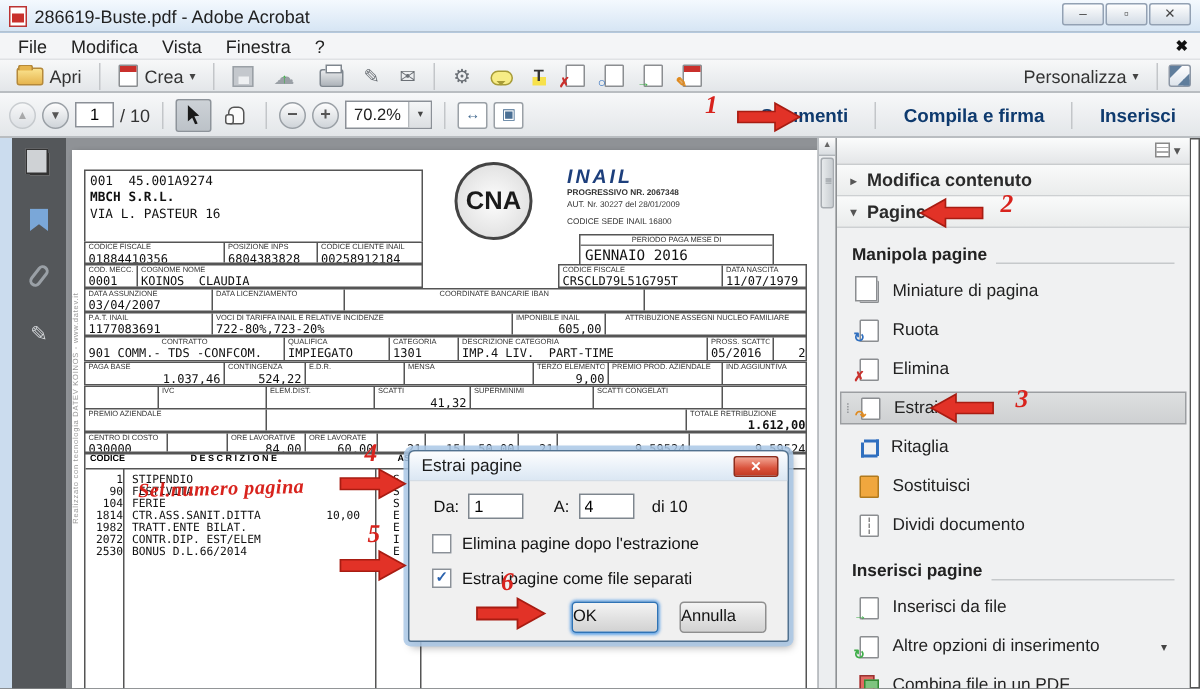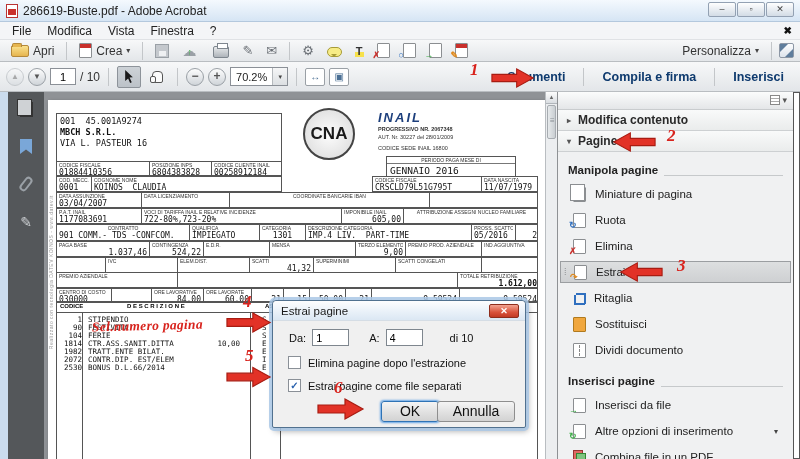--- a/index.html
+++ b/index.html
@@ -120,23 +120,23 @@
 .combic::before{content:"";position:absolute;left:0;top:0;width:8px;height:9px;background:#e06a62;border:1px solid #933}
 .combic::after{content:"";position:absolute;right:0;bottom:0;width:8px;height:9px;background:#7fc47f;border:1px solid #383}
 
 .dlg{position:absolute;left:272px;top:300px;width:254px;height:128px;background:#f0f0f0;border:1px solid #51718f;border-radius:4px 4px 2px 2px;box-shadow:0 0 0 3px rgba(170,200,230,.85),2px 3px 6px rgba(0,0,0,.35);font-size:11px}
 .dlg-t{height:20px;background:linear-gradient(#fdfdfe,#e8f0f8 60%,#dbe7f3);border-bottom:1px solid #d5dde5;border-radius:4px 4px 0 0;display:flex;align-items:center;padding:0 8px;font-size:11.5px;color:#1a1a1a}
 .dlg-x{position:absolute;right:6px;top:3px;width:30px;height:14px;background:linear-gradient(#f2a492,#d9523b 60%,#c23a24);border:1px solid #8e2d1c;border-radius:2px;color:#fff;font-size:9px;font-weight:bold;text-align:center;line-height:13px}
 .dlg-row{position:absolute;left:16px;top:28px;display:flex;align-items:center;gap:6px;color:#111}
 .dlg input{width:37px;height:17px;border:1px solid #7e868e;font-size:11px;padding:1px 3px;font-family:"Liberation Sans",sans-serif}
 .chk{position:absolute;left:15px;display:flex;align-items:center;gap:7px;color:#111}
 .box{width:13px;height:13px;background:#fff;border:1px solid #8a9097;font-size:10px;font-weight:bold;color:#2b62ad;text-align:center;line-height:12px}
-.dbtn{position:absolute;top:100px;height:21px;background:linear-gradient(#f4f4f4,#dfdfdf 60%,#d2d2d2);border:1px solid #8e8e8e;border-radius:3px;font-size:14px;text-align:center;line-height:19px;color:#111}
+.dbtn{position:absolute;top:100px;height:21px;background:linear-gradient(#f4f4f4,#dfdfdf 60%,#d2d2d2);border:1px solid #8e8e8e;border-radius:3px;font-size:11px;line-height:19px;color:#111}
 .dbtn.ok{left:108px;width:58px;border-color:#2f73b5;box-shadow:0 0 2px 1px rgba(86,157,229,.9)}
-.dbtn.cancel{left:164px;width:78px}
+.dbtn.cancel{left:180px;width:58px}
 
 .ann{position:absolute;left:0;top:0;width:800px;height:459px;pointer-events:none;z-index:40}
 .step{position:absolute;color:#d8231d;font-family:"Liberation Serif",serif;font-style:italic;font-weight:bold;font-size:17px}
 .arrow{position:absolute}
 .note{position:absolute;color:#d8231d;font-family:"Liberation Serif",serif;font-style:italic;font-weight:bold;font-size:13.5px;transform:rotate(-1.5deg);letter-spacing:.3px}
 .dlg{z-index:30}
 </style>
 </head>
 <body>
 
@@ -361,21 +361,21 @@
       <div class="c nb" style="left:0;width:132px">
           <span class="lb" style="text-align:center">CONTRATTO</span>
           <span class="vl"><span>901</span> <span>COMM.- TDS -CONFCOM.</span></span>
         </div>
       <div class="c" style="left:132px;width:70px">
           <span class="lb">QUALIFICA</span>
           <span class="vl">IMPIEGATO</span>
         </div>
       <div class="c" style="left:202px;width:46px">
           <span class="lb">CATEGORIA</span>
-          <span class="vl" style="text-align:center">1301</span>
+          <span class="vl" style="text-align:left">1301</span>
         </div>
       <div class="c" style="left:248px;width:166px">
           <span class="lb">DESCRIZIONE CATEGORIA</span>
           <span class="vl">IMP.4 LIV.  PART-TIME</span>
         </div>
       <div class="c" style="left:414px;width:44px">
           <span class="lb">PROSS. SCATTO</span>
           <span class="vl">05/2016</span>
         </div>
       <div class="c" style="left:458px;width:24px">
@@ -621,21 +621,21 @@
   <div class="dlg">
     <div class="dlg-t">
       <span>Estrai pagine</span>
       <span class="dlg-x">✕</span>
     </div>
     <div class="dlg-row">
       <span>Da:</span>
       <input value="1" style="">
       <span style="margin-left:14px">A:</span>
       <input value="4" style="">
-      <span style="margin-left:21px">di 10</span>
+      <span style="margin-left:6px">di 10</span>
     </div>
     <div class="chk" style="top:55px">
       <span class="box"></span>
       <span>Elimina pagine dopo l'estrazione</span>
     </div>
     <div class="chk" style="top:78px">
       <span class="box">✓</span>
       <span>Estrai pagine come file separati</span>
     </div>
     <div class="dbtn ok">OK</div>

